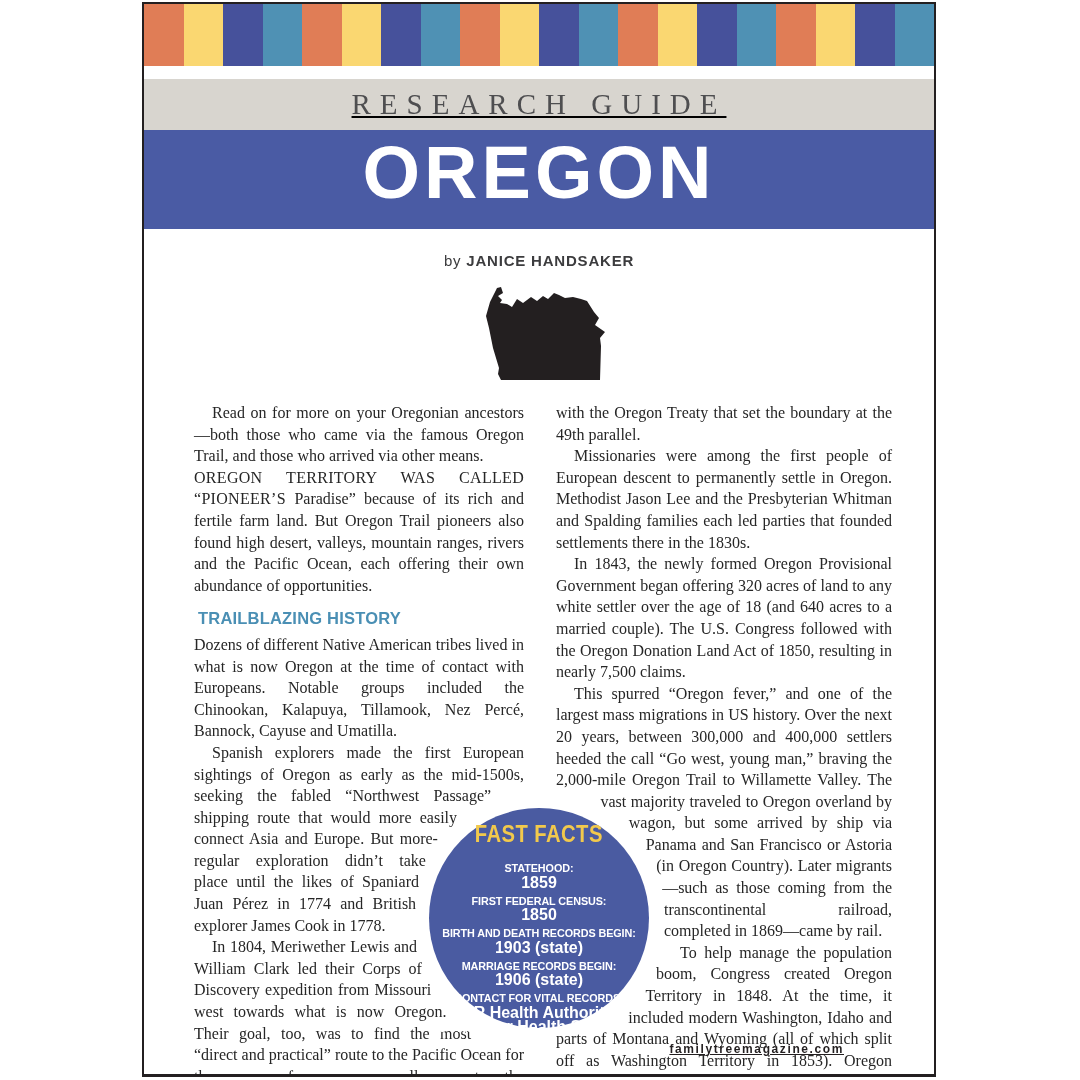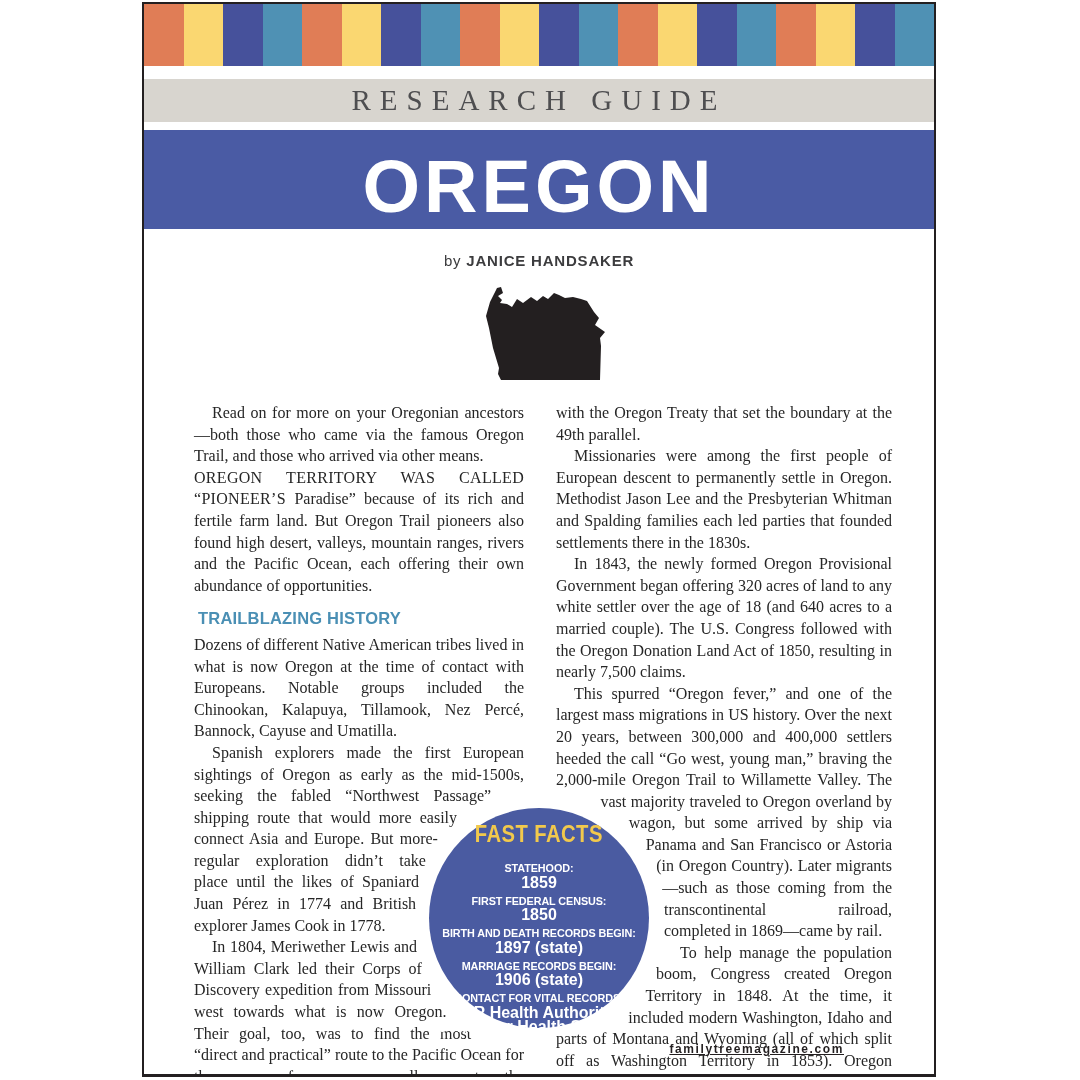--- a/index.html
+++ b/index.html
@@ -13,31 +13,31 @@
     background:#ffffff;overflow:hidden;
   }
   
   .stripe-band{
     position:absolute;left:0;top:0;width:100%;height:62px;
     display:flex;flex-direction:row;
   }
   .stripe{flex:1 1 0;height:100%;}
   
   .kicker-band{
-    position:absolute;left:0;top:75px;width:100%;height:43px;
-    background:#d8d5cf;display:flex;align-items:center;justify-content:center;
+    position:absolute;left:0;top:75px;width:100%;height:51px;
+    background:#d8d5cf;display:flex;align-items:center;justify-content:center;text-decoration:underline;
   }
   .kicker-text{
     font-family:"Liberation Serif",serif;font-size:29px;color:#4e4e50;
     letter-spacing:9px;font-weight:400;
   }
   
   .title-band{
     position:absolute;left:0;top:126px;width:100%;height:99px;
-    background:#4a5ba4;display:flex;align-items:flex-end;justify-content:center;
+    background:#4a5ba4;display:flex;align-items:flex-start;justify-content:center;
   }
   .title-text{
     color:#ffffff;font-size:74px;font-weight:bold;letter-spacing:4px;
     font-family:"Liberation Sans",sans-serif;
   }
   
   .byline{
     position:absolute;left:0;top:248px;width:100%;text-align:center;
     font-size:15px;color:#3c3c3e;letter-spacing:0.8px;font-weight:bold;
   }
@@ -168,21 +168,21 @@
         <div class="ff-item">
           <div class="ff-label">STATEHOOD:</div>
           <div class="ff-value">1859</div>
         </div>
         <div class="ff-item">
           <div class="ff-label">FIRST FEDERAL CENSUS:</div>
           <div class="ff-value">1850</div>
         </div>
         <div class="ff-item">
           <div class="ff-label">BIRTH AND DEATH RECORDS BEGIN:</div>
-          <div class="ff-value">1897 (state)</div>
+          <div class="ff-value">1903 (state)</div>
         </div>
         <div class="ff-item">
           <div class="ff-label">MARRIAGE RECORDS BEGIN:</div>
           <div class="ff-value">1906 (state)</div>
         </div>
         <div class="ff-item">
           <div class="ff-label">CONTACT FOR VITAL RECORDS:</div>
           <div class="ff-value">OR Health Authority,
 Center for Health Statistics</div>
         </div>

